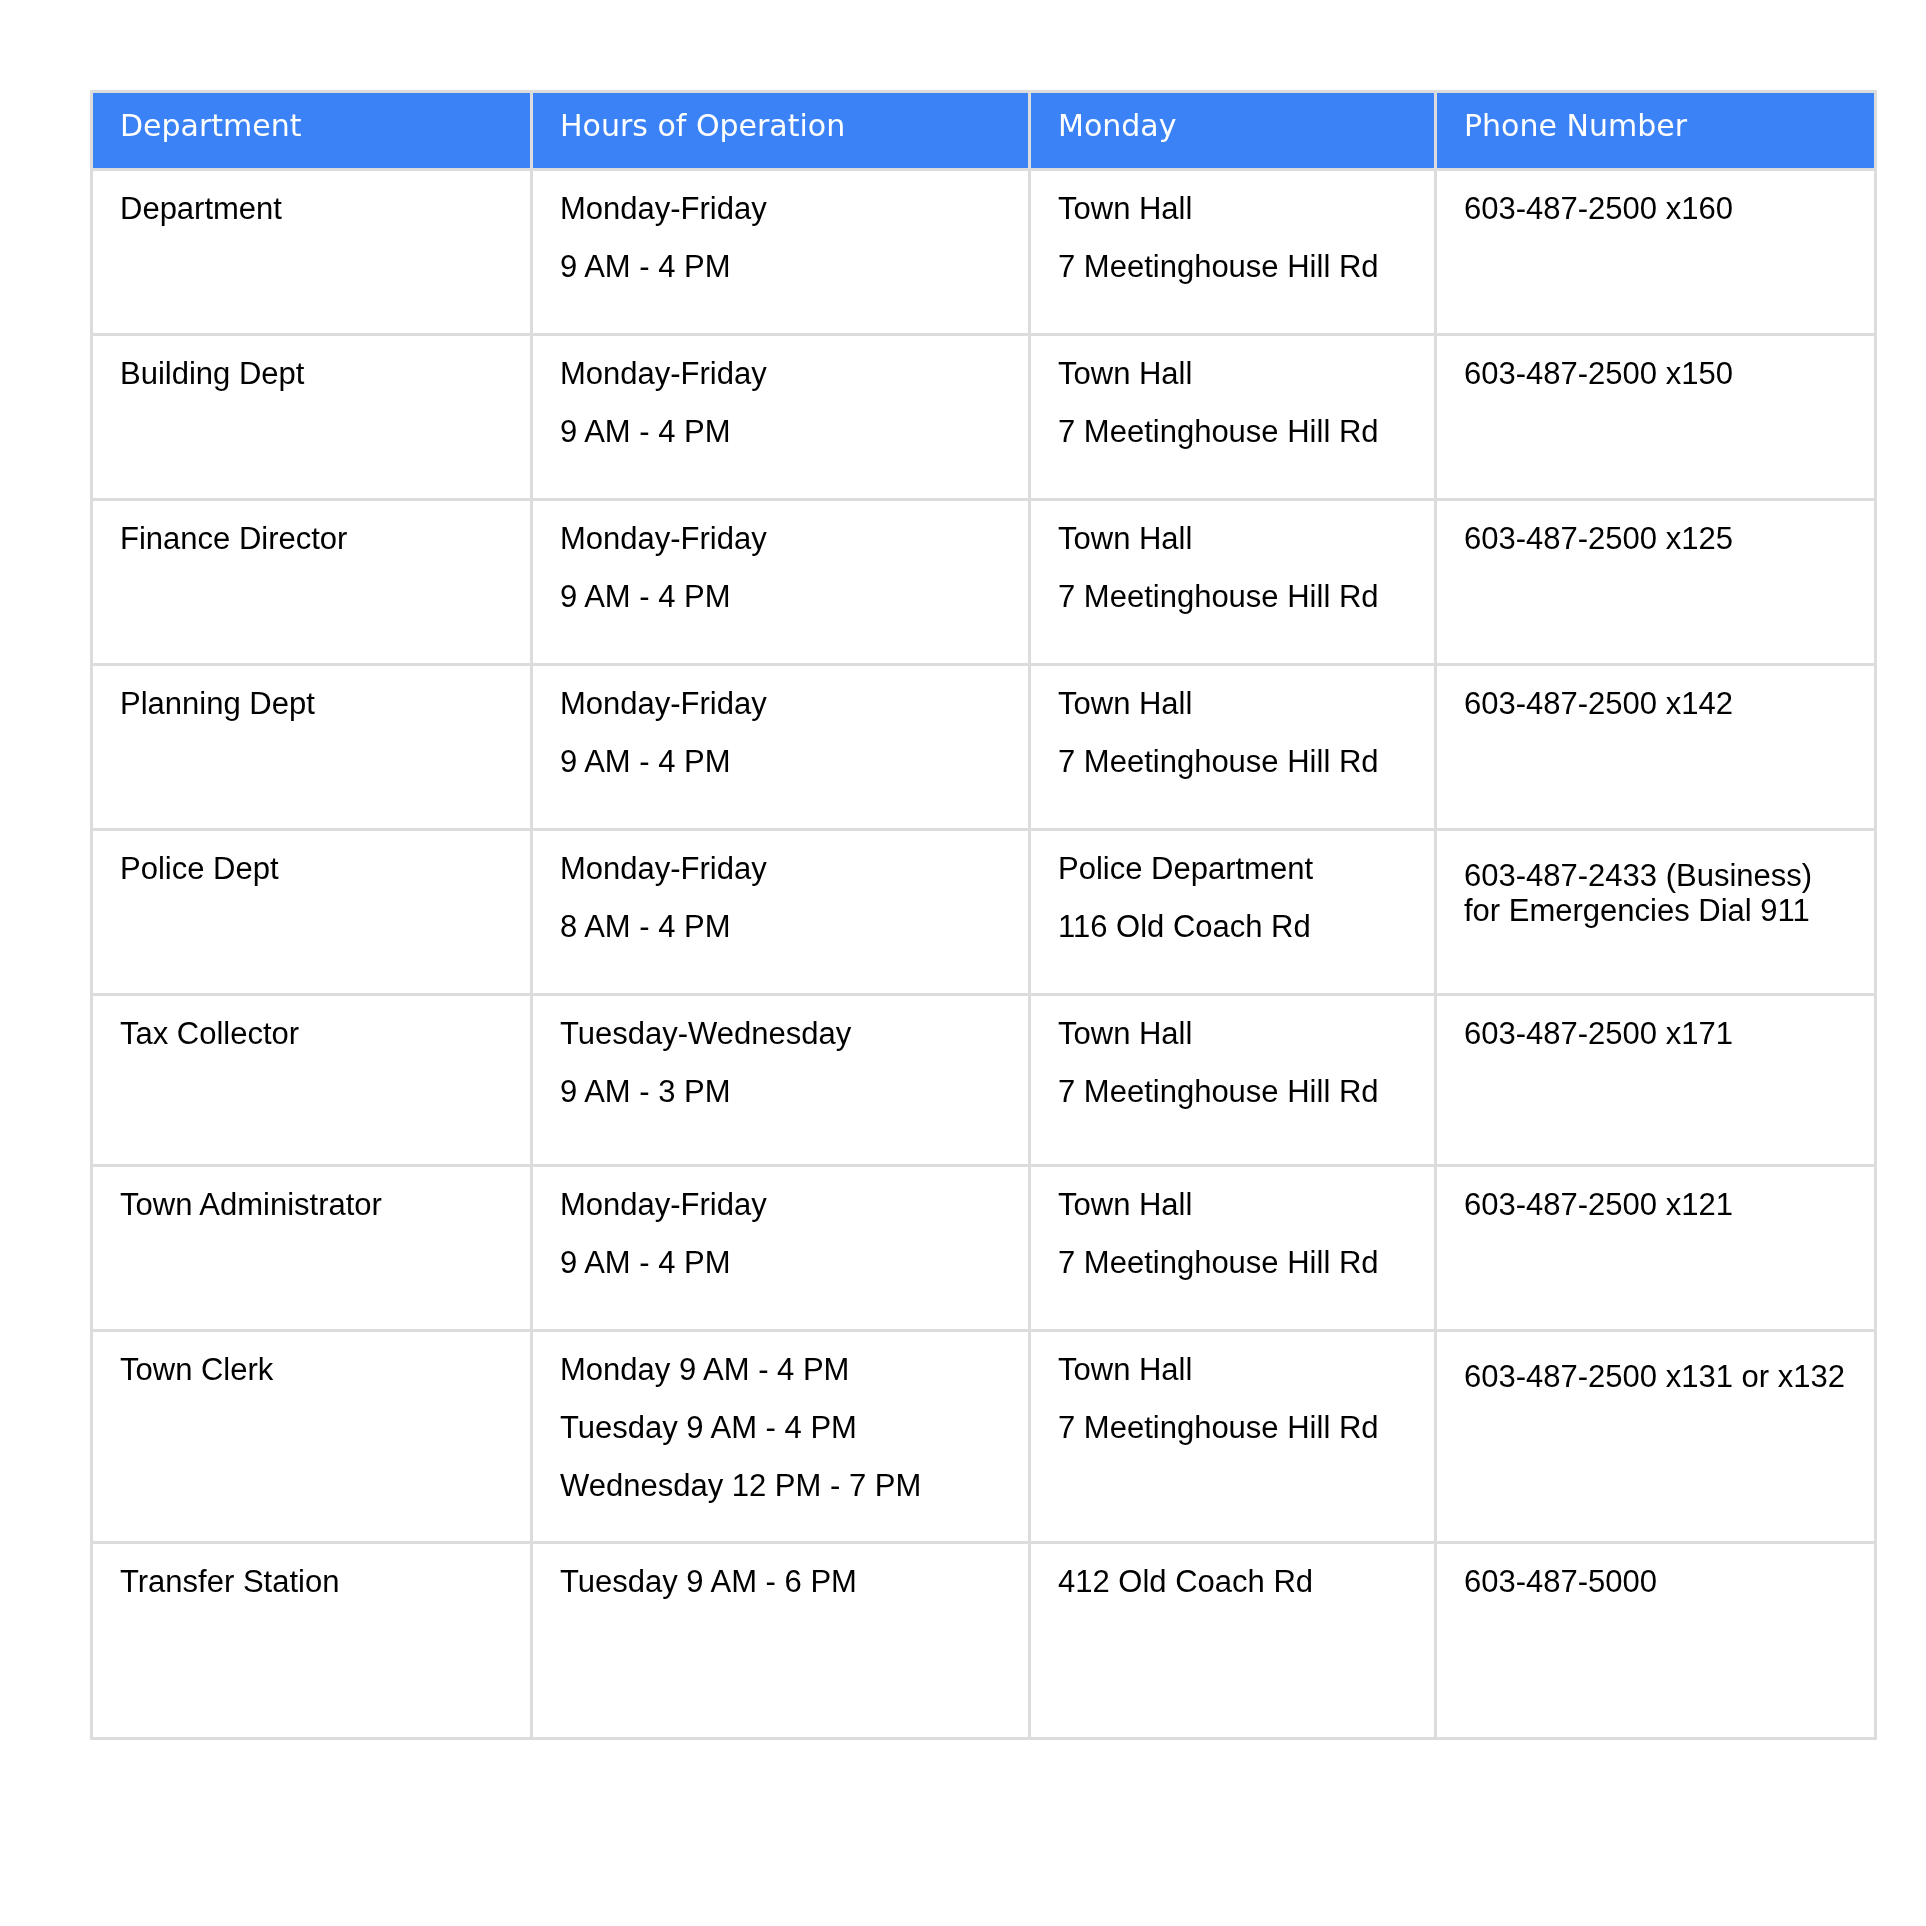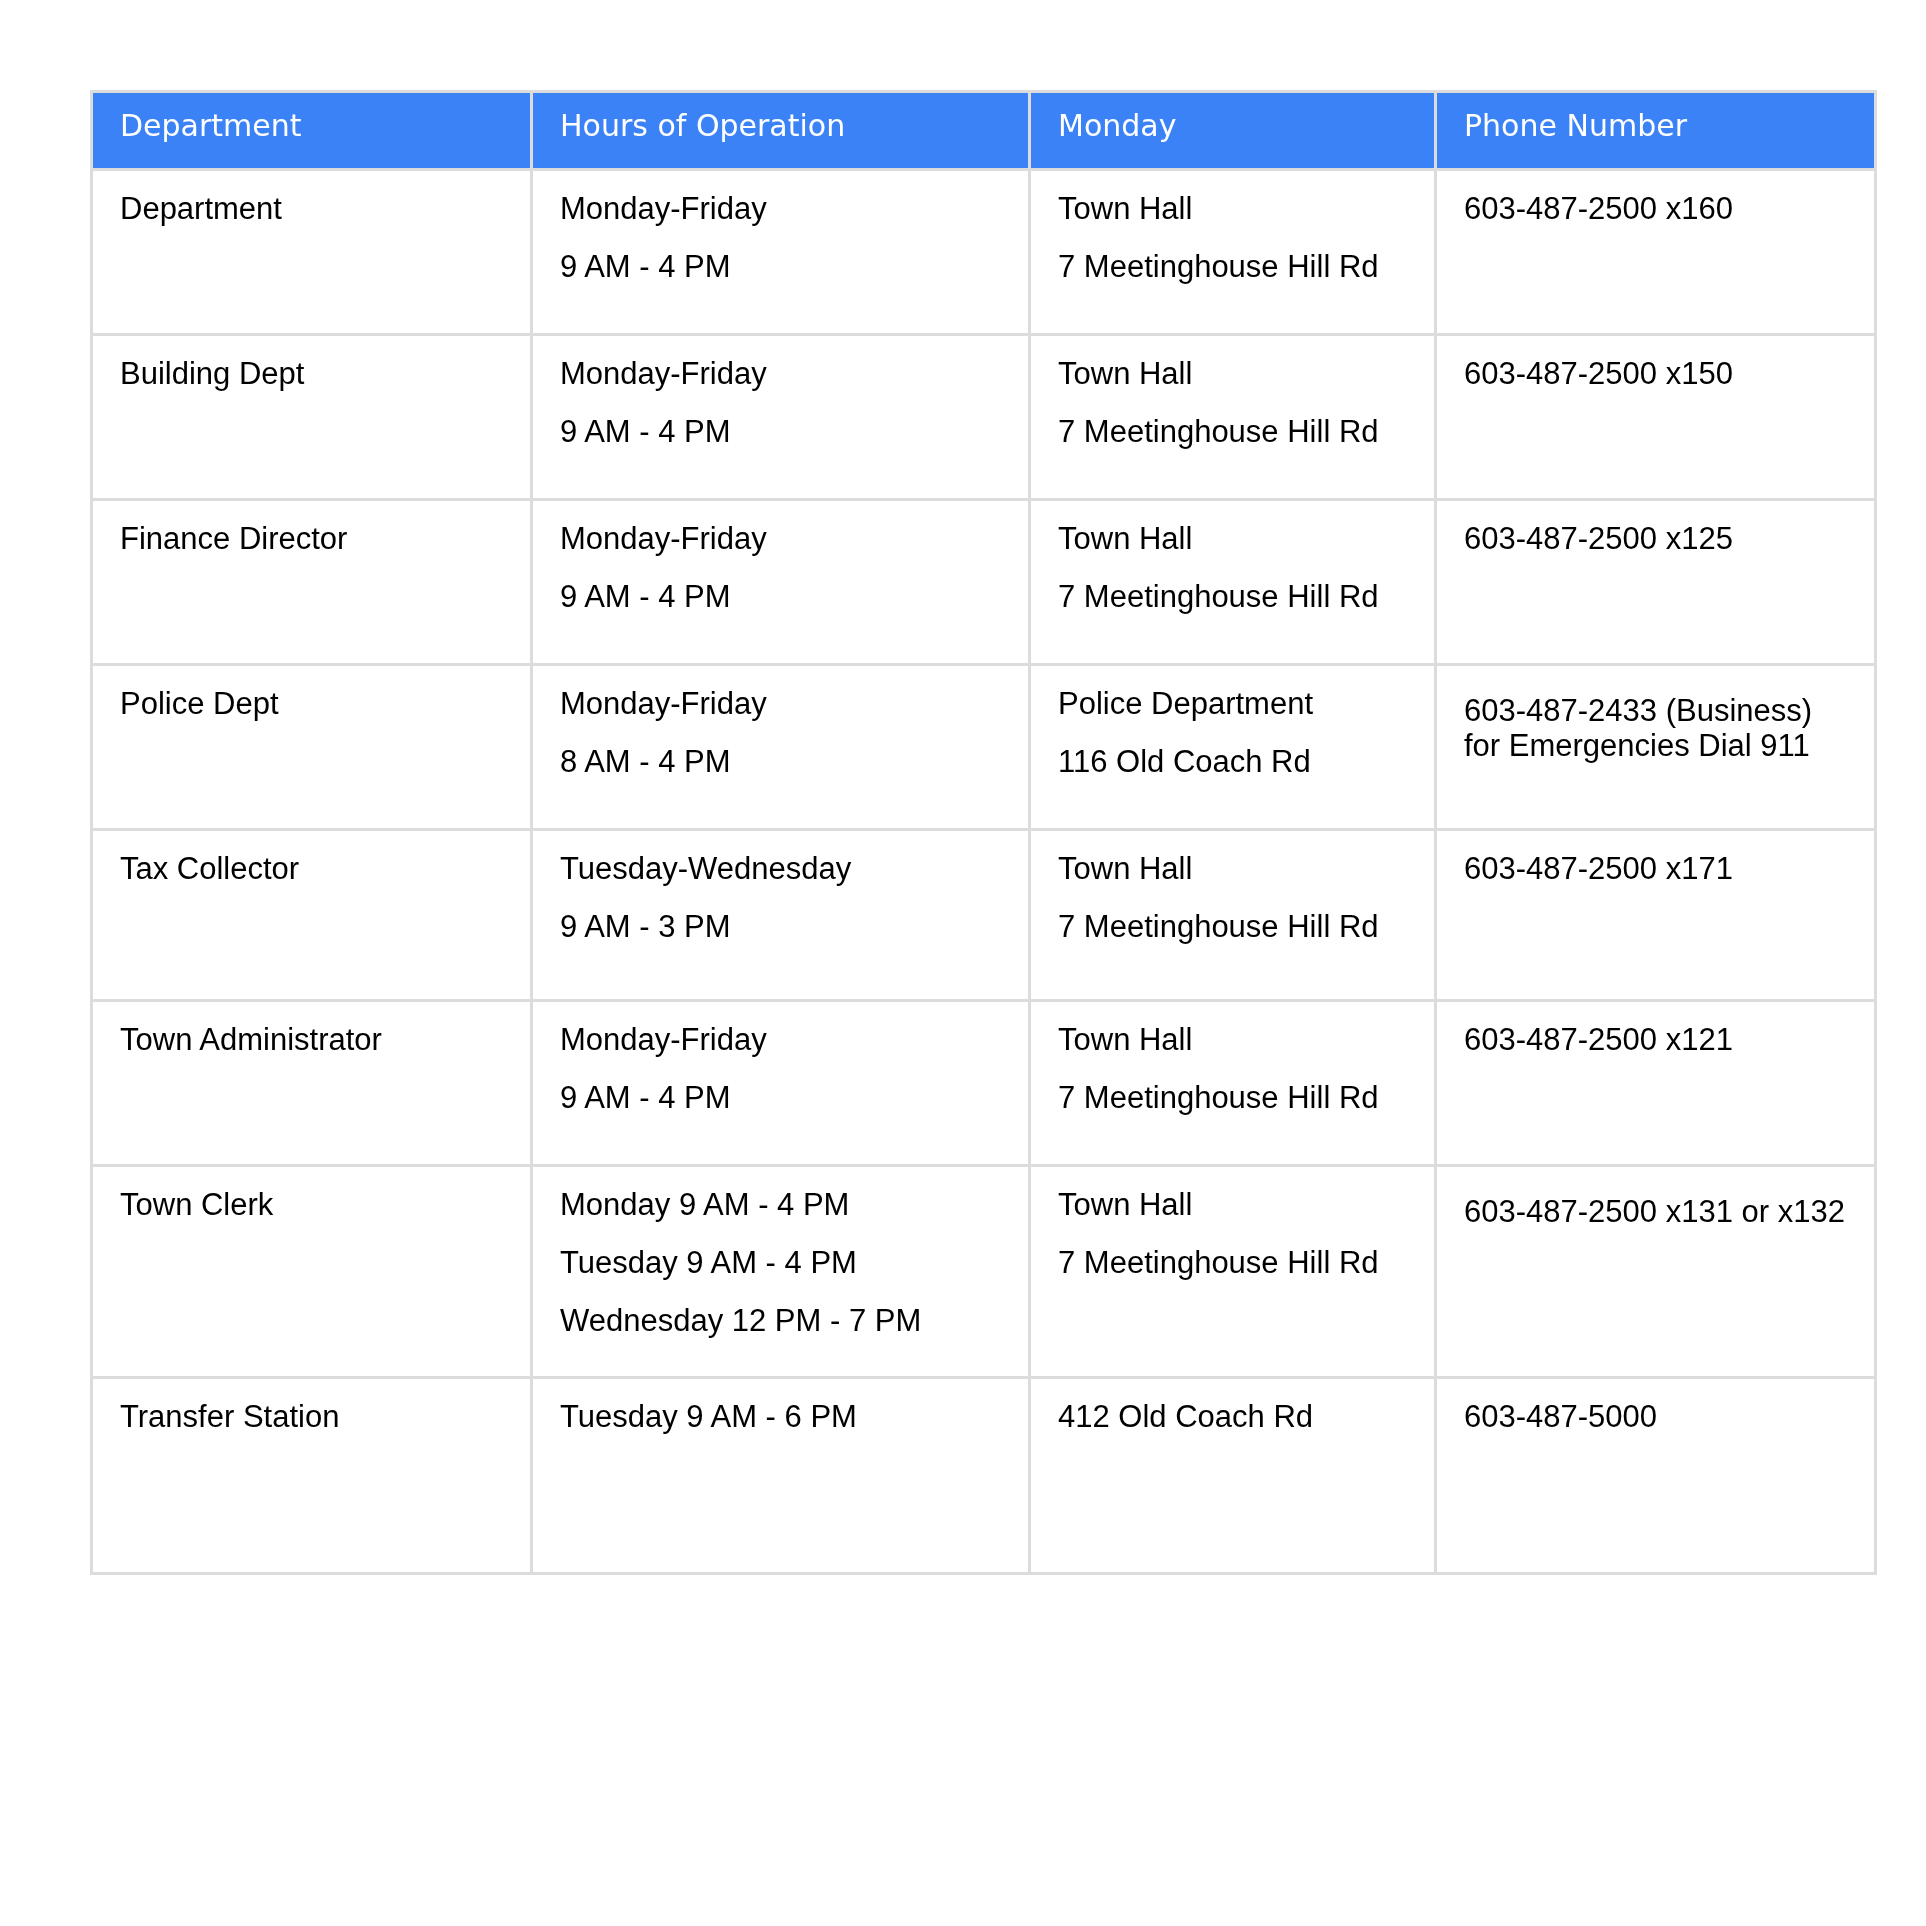--- a/index.html
+++ b/index.html
@@ -70,20 +70,36 @@
         <td>
           <span class="line">Monday-Friday</span>
           <span class="line">9 AM - 4 PM</span>
         </td>
         <td>
           <span class="line">Town Hall</span>
           <span class="line">7 Meetinghouse Hill Rd</span>
         </td>
         <td class="phone">
           <span class="line" style="padding-top: 0px;">603-487-2500 x125</span>
+        </td>
+      </tr>
+      <tr style="height: 165px;">
+        <td>
+          <span class="line">Planning Dept</span>
+        </td>
+        <td>
+          <span class="line">Monday-Friday</span>
+          <span class="line">9 AM - 4 PM</span>
+        </td>
+        <td>
+          <span class="line">Town Hall</span>
+          <span class="line">7 Meetinghouse Hill Rd</span>
+        </td>
+        <td class="phone">
+          <span class="line" style="padding-top: 0px;">603-487-2500 x142</span>
         </td>
       </tr>
       <tr style="height: 165px;">
         <td>
           <span class="line">Police Dept</span>
         </td>
         <td>
           <span class="line">Monday-Friday</span>
           <span class="line">8 AM - 4 PM</span>
         </td>

